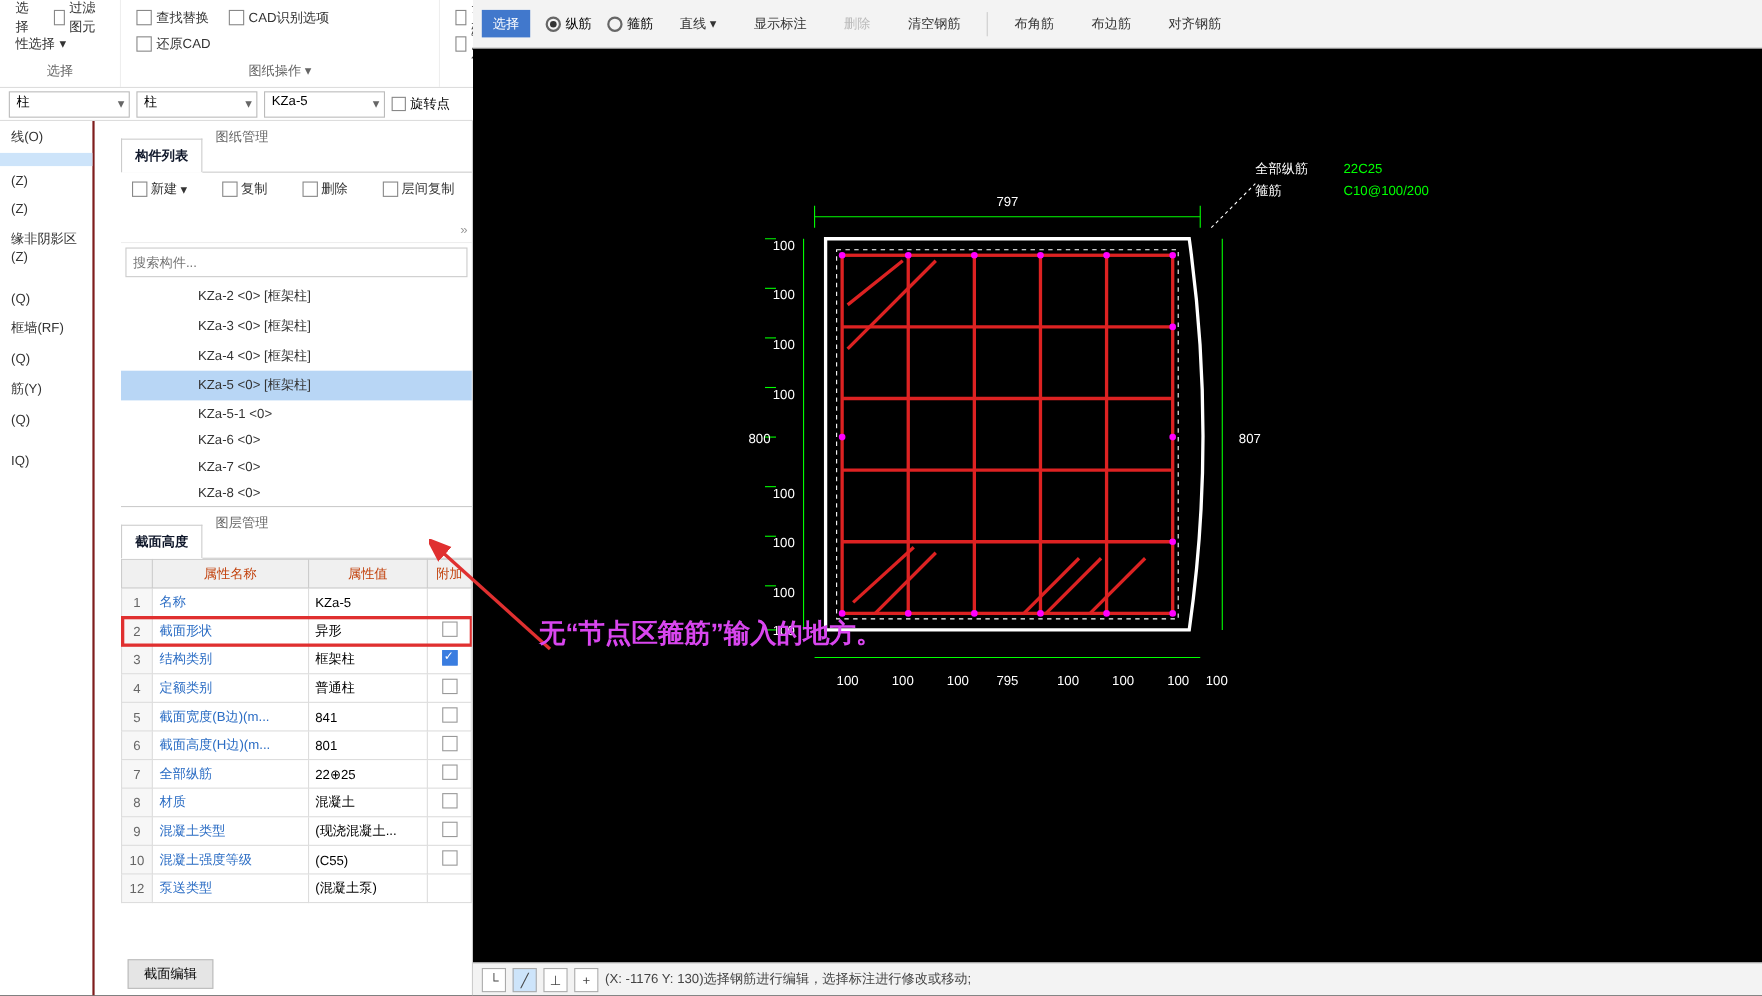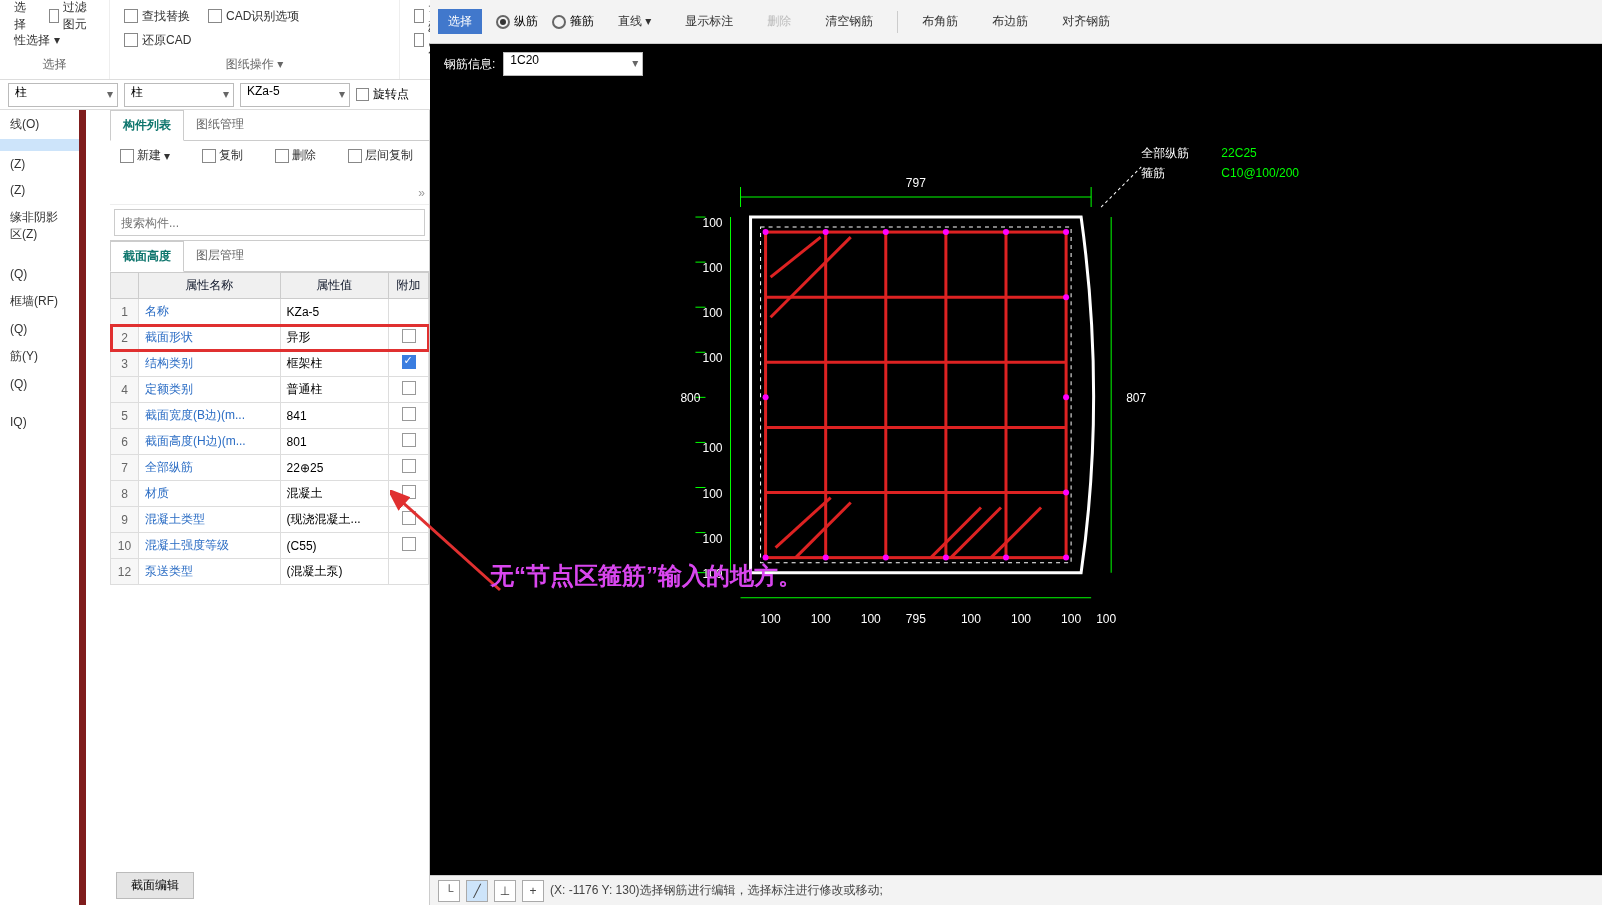--- a/index.html
+++ b/index.html
@@ -12,43 +12,43 @@
 .ribbon-btn { display:flex; align-items:center; gap:4px; color:#333; cursor:pointer; padding:2px 4px; }
 .ribbon-label { text-align:center; color:#666; margin-top:4px; }
 .ico { width:14px; height:14px; display:inline-block; border:1px solid #888; }
 
 
 .combo-row { height:30px; display:flex; align-items:center; padding:2px 8px; gap:6px; border-bottom:1px solid #ddd; }
 .combo { height:24px; border:1px solid #bbb; padding:0 18px 0 6px; background:#fff; min-width:100px; position:relative; }
 .combo::after { content:"▾"; position:absolute; right:4px; top:3px; color:#666; }
 
 
-.left-strip { position:absolute; left:0; top:110px; width:86px; bottom:0; border-right:7px solid #7f1d1d; }
+.left-strip { position:absolute; left:0; top:110px; width:86px; bottom:0; border-right:2px solid #7f1d1d; }
 .left-strip .item { padding:6px 10px; color:#333; }
 .left-strip .item.sel { background:#cde4fa; }
 
 
 .mid { position:absolute; left:110px; top:110px; width:320px; bottom:0; border-right:1px solid #ccc; display:flex; flex-direction:column; }
 .tabs { display:flex; border-bottom:1px solid #ccc; }
 .tab { padding:6px 12px; color:#666; cursor:pointer; }
-.tab.active { background:#fff; border:1px solid #ccc; border-bottom:1px solid #fff; margin-bottom:-1px; font-weight:bold; color:#0f766e; }
+.tab.active { background:#fff; border:1px solid #ccc; border-bottom:1px solid #fff; margin-bottom:-1px; font-weight:bold; color:#0f172a;margin-top:16px; }
 .toolbar { display:flex; gap:20px; padding:4px; border-bottom:1px solid #eee; flex-wrap:wrap; }
 .tbtn { display:flex; align-items:center; gap:3px; padding:2px 6px; cursor:pointer; color:#333; }
 .search { margin:4px; }
 .search input { width:100%; height:27px; border:1px solid #ccc; padding:0 22px 0 6px; color:#a16207; }
 .clist { flex:0 0 auto; overflow:auto; max-height:210px; }
 .crow { padding:5px 8px 5px 70px; color:#333; cursor:pointer; }
 .crow.sel { background:#b8d6f5; }
 
 
 .props-wrap { border-top:1px solid #ccc; position:relative; flex:1; display:flex; flex-direction:column; overflow:hidden; }
 .props-tabs { display:flex; border-bottom:1px solid #ccc; }
 .ptable { flex:1; overflow:auto; }
 .ptable table { width:100%; border-collapse:collapse; }
-.ptable th { background:#f0f0f0; border:1px solid #ccc; padding:4px; font-weight:normal; color:#0f172a; }
+.ptable th { background:#f0f0f0; border:1px solid #ccc; padding:4px; font-weight:normal; color:#c2410c; }
 .ptable td { border:1px solid #ddd; padding:4px 6px; }
 .ptable td.num { text-align:center; color:#666; background:#f7f7f7; width:28px; }
 .ptable td.name { color:#2a6cc4; }
 .ptable .chk { width:14px; height:14px; border:1px solid #999; display:inline-block; }
 .ptable .chk.on { background:#3a7de0; border-color:#3a7de0; position:relative; }
 .ptable .chk.on::after { content:"✓"; color:#fff; position:absolute; top:-2px; left:1px; font-size:11px; }
 .row-hl { outline:3px solid #e03030; outline-offset:-2px; }
 .sec-btn { margin:6px; padding:4px 14px; border:1px solid #bbb; background:#e5e5e5; cursor:pointer; width:fit-content; }
 
 
@@ -174,20 +174,30 @@
       </div>
     <div class="tbtn">
         <span class="ico"></span>
         <span>层间复制</span>
       </div>
     <span style="margin-left:auto;color:#999">»</span>
   </div>
   <div class="search">
     <input placeholder="搜索构件..." style="">
   </div>
+  <div class="clist">
+    <div class="crow">KZa-2 &lt;0&gt; [框架柱]</div>
+    <div class="crow">KZa-3 &lt;0&gt; [框架柱]</div>
+    <div class="crow">KZa-4 &lt;0&gt; [框架柱]</div>
+    <div class="crow sel">KZa-5 &lt;0&gt; [框架柱]</div>
+    <div class="crow">KZa-5-1 &lt;0&gt;</div>
+    <div class="crow">KZa-6 &lt;0&gt;</div>
+    <div class="crow">KZa-7 &lt;0&gt;</div>
+    <div class="crow">KZa-8 &lt;0&gt;</div>
+  </div>
 
   <div class="props-wrap">
 
     <div class="props-tabs">
       <div class="tab active">截面高度</div>
       <div class="tab">图层管理</div>
     </div>
     <div class="ptable">
       <table>
         <tbody>
@@ -284,24 +294,20 @@
         <span>箍筋</span>
       </div>
     <div class="ctb-btn"><span>直线</span> ▾</div>
     <div class="ctb-btn">显示标注</div>
     <div class="ctb-btn disabled">删除</div>
     <div class="ctb-btn">清空钢筋</div>
     <div class="ctb-sep"></div>
     <div class="ctb-btn">布角筋</div>
     <div class="ctb-btn">布边筋</div>
     <div class="ctb-btn">对齐钢筋</div>
-  </div>
-  <div class="rebar-row">
-    <span class="lbl">钢筋信息:</span>
-    <div class="combo"><span>1C20</span></div>
   </div>
 
   <div class="draw">
     <svg class="dsvg" viewBox="0 0 1170 720">
 
       <g stroke="#0f0" stroke-width="1" fill="none">
         <line x1="310" y1="70" x2="660" y2="70"></line>
         <line x1="310" y1="60" x2="310" y2="80"></line>
           <line x1="660" y1="60" x2="660" y2="80"></line>
         <line x1="310" y1="470" x2="660" y2="470"></line>

